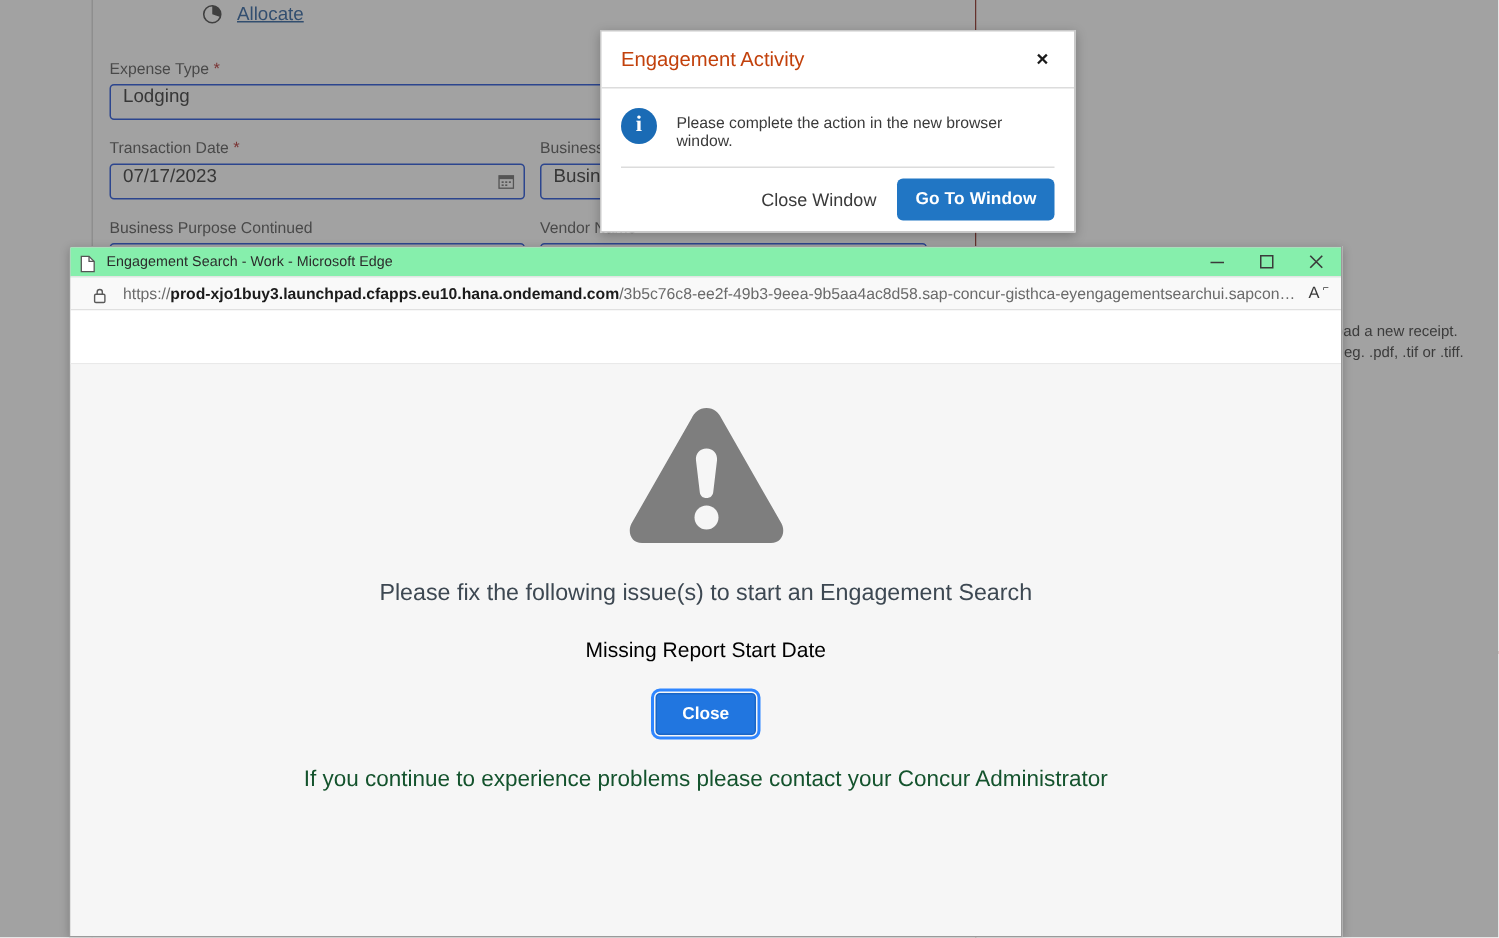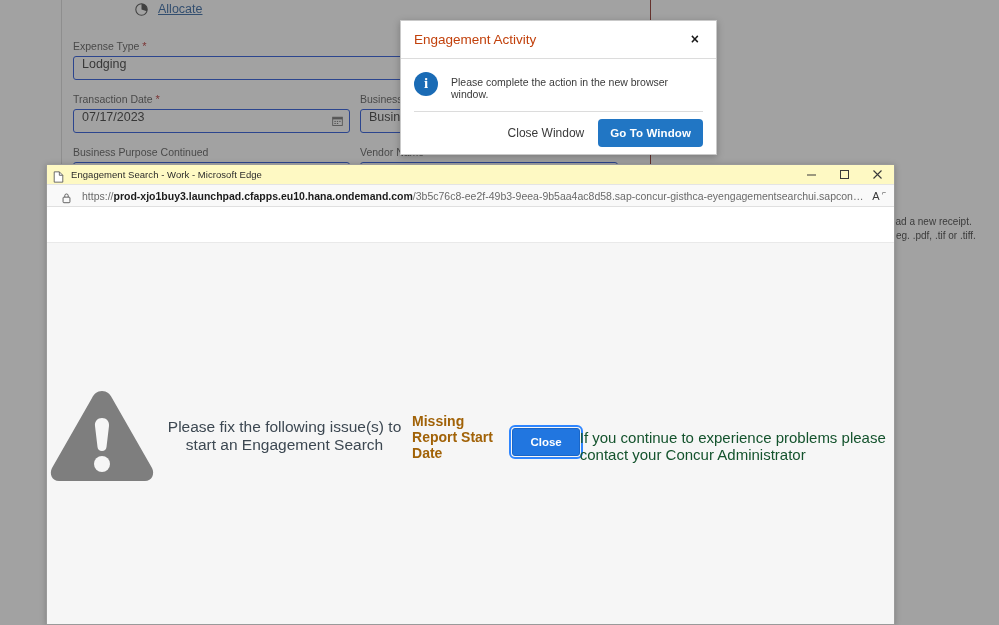--- a/index.html
+++ b/index.html
@@ -130,21 +130,21 @@
   .edge {
     position: absolute; left: 46px; top: 164px;
     width: 849px; height: 461px;
     background: #ffffff;
     border: 1px solid #9a9a9a;
     z-index: 40;
     display: flex; flex-direction: column;
     box-shadow: 0 1px 6px rgba(0,0,0,0.22);
   }
   .edge-title {
-    height: 20px; background: #fef9c3;
+    height: 20px; background: #86efac;
     display: flex; align-items: center;
     border-bottom: 1px solid #e4e4e4;
     padding-left: 6px; flex: 0 0 20px;
   }
   .edge-doc-ico { width: 11px; height: 12px; margin-right: 7px; color: #555; }
   .edge-title-txt {
     font-size: 9.5px; color: #2b2b2b; white-space: nowrap;
     letter-spacing: .05px;
   }
   .edge-wctl { margin-left: auto; display: flex; height: 100%; }
@@ -167,34 +167,34 @@
   }
   .addr-url b { color: #1b1b1b; font-weight: 600; text-align: right; }
   .read-ico { font-size: 11px; color: #3a3a3a; margin-left: 8px; flex: 0 0 auto; }
 
   .edge-blank {
     height: 36px; background: #ffffff; flex: 0 0 36px;
     border-bottom: 1px solid #e9e9e9;
   }
   .edge-content {
     flex: 1; background: #f6f6f6;
-    display: flex; flex-direction: row; align-items: center;
+    display: flex; flex-direction: column; align-items: center;
     padding-top: 24px;
   }
 
   .warn-wrap { width: 110px; height: 100px; margin-bottom: 20px; }
   .err-h1 {
     font-size: 15.5px; color: #3d4852; margin-bottom: 20px;
     text-align: center; font-weight: normal;
   }
   .err-item {
-    font-size: 14px; color: #a16207; font-weight: bold;
+    font-size: 14px; color: #000000; font-weight: normal;
     margin-bottom: 18px; text-align: left;
   }
-  .close-btn-wrap { margin-top: 13px; margin-bottom: 21px; }
+  .close-btn-wrap { margin-top: 3px; margin-bottom: 21px; }
   .close-btn {
     background: #2176e0; color: #ffffff; border: 1px solid #1a66c7;
     border-radius: 3px; font-size: 11.5px; font-weight: bold;
     padding: 7px 17px; cursor: pointer; font-family: inherit;
     outline: 2px solid #2f86ff; outline-offset: 1px;
   }
   .err-foot { font-size: 15px; color: #14532d; text-align: left; }
 </style>
 </head>
 <body>

